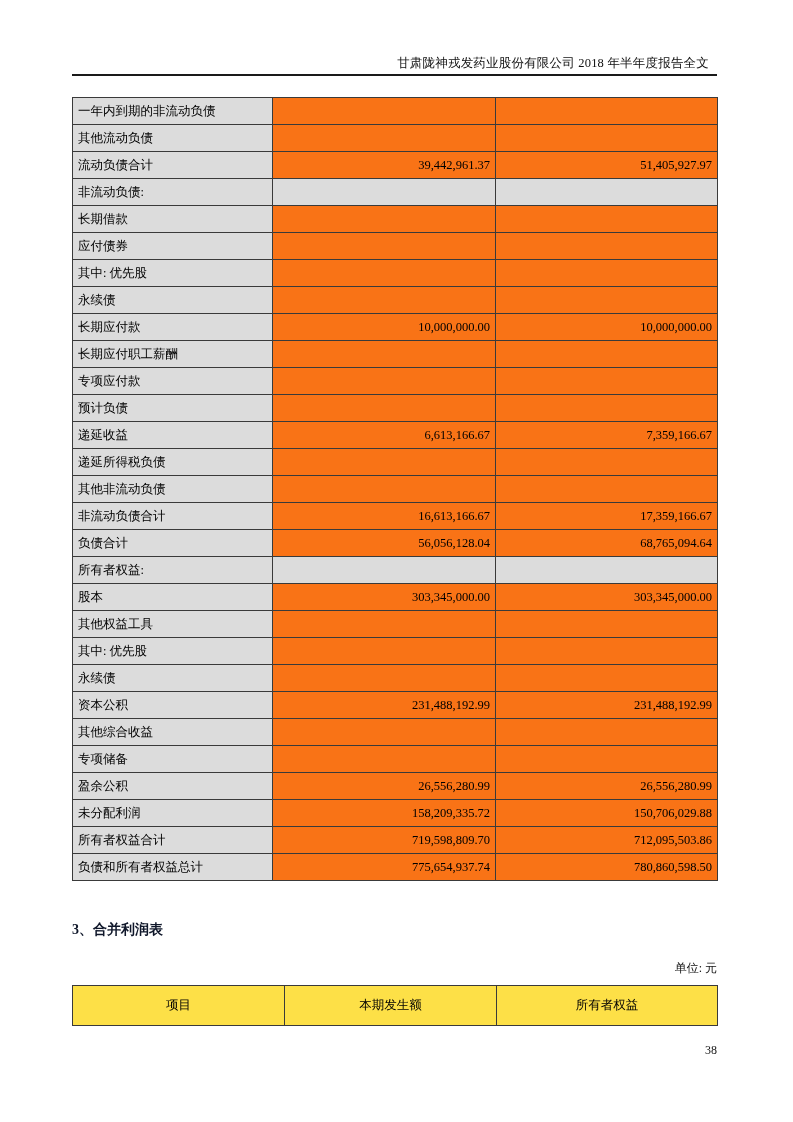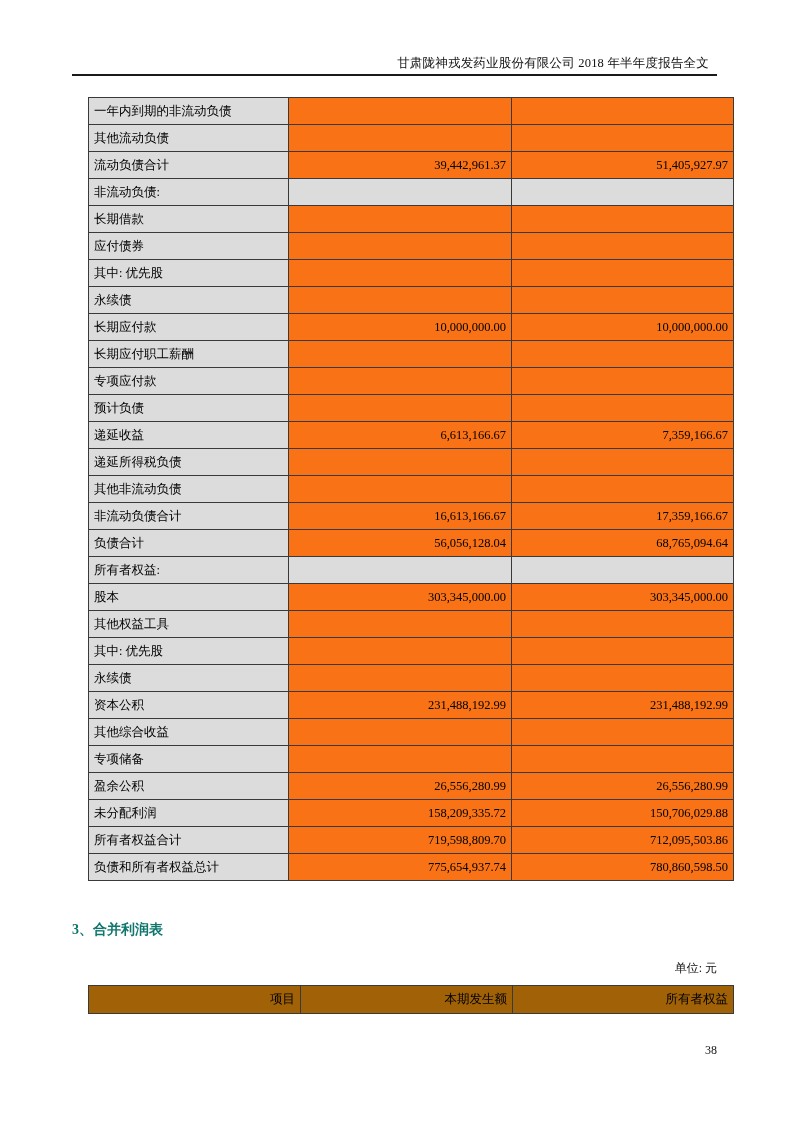--- a/index.html
+++ b/index.html
@@ -17,21 +17,21 @@
     position: absolute; top: 55px; left: 64px; width: 645px;
     text-align: right; font-size: 12.5px; color: #111;
     letter-spacing: 0.2px; white-space: nowrap;
   }
   .header-rule {
     position: absolute; top: 74px; left: 72px; width: 645px;
     height: 2px; background: #1a1a1a;
   }
 
   table.sheet {
-    position: absolute; left: 88px;
+    position: absolute; left: 72px;
     border-collapse: collapse; table-layout: fixed;
     width: 645px;
     border: 1.5px solid #222;
     padding-left: 24px;
   }
   table.balance { top: 97px; }
   table.income  { top: 985px; }
 
   table.sheet td, table.sheet th {
     border: 1px solid #3a3a3a;
@@ -46,26 +46,26 @@
   td.lbl { background: #dcdcdc; text-align: left; }
   td.val { background: #f97316; text-align: right; font-size: 12px; }
   tr.shaded td { background: #dcdcdc; }
 
   td.ind0 { padding-left: 5px;  }
   td.ind1 { padding-left: 30px; }
   td.ind2 { padding-left: 42px; }
   td.ind3 { padding-left: 79px; }
 
   table.income th {
-    background: #a16207; text-align: right; height: 28px;
+    background: #fde047; text-align: center; height: 40px;
   }
 
   .section-heading {
     position: absolute; top: 921px; left: 72px;
-    font-size: 14px; font-weight: bold; color: #0f766e;
+    font-size: 14px; font-weight: bold; color: #0f172a;
   }
   .unit-label {
     position: absolute; top: 960px; left: 72px; width: 645px;
     text-align: right; font-size: 12px; color: #111;
   }
   .page-number {
     position: absolute; top: 1043px; left: 72px; width: 645px;
     text-align: right; font-size: 12px; color: #111;
   }
 </style>

